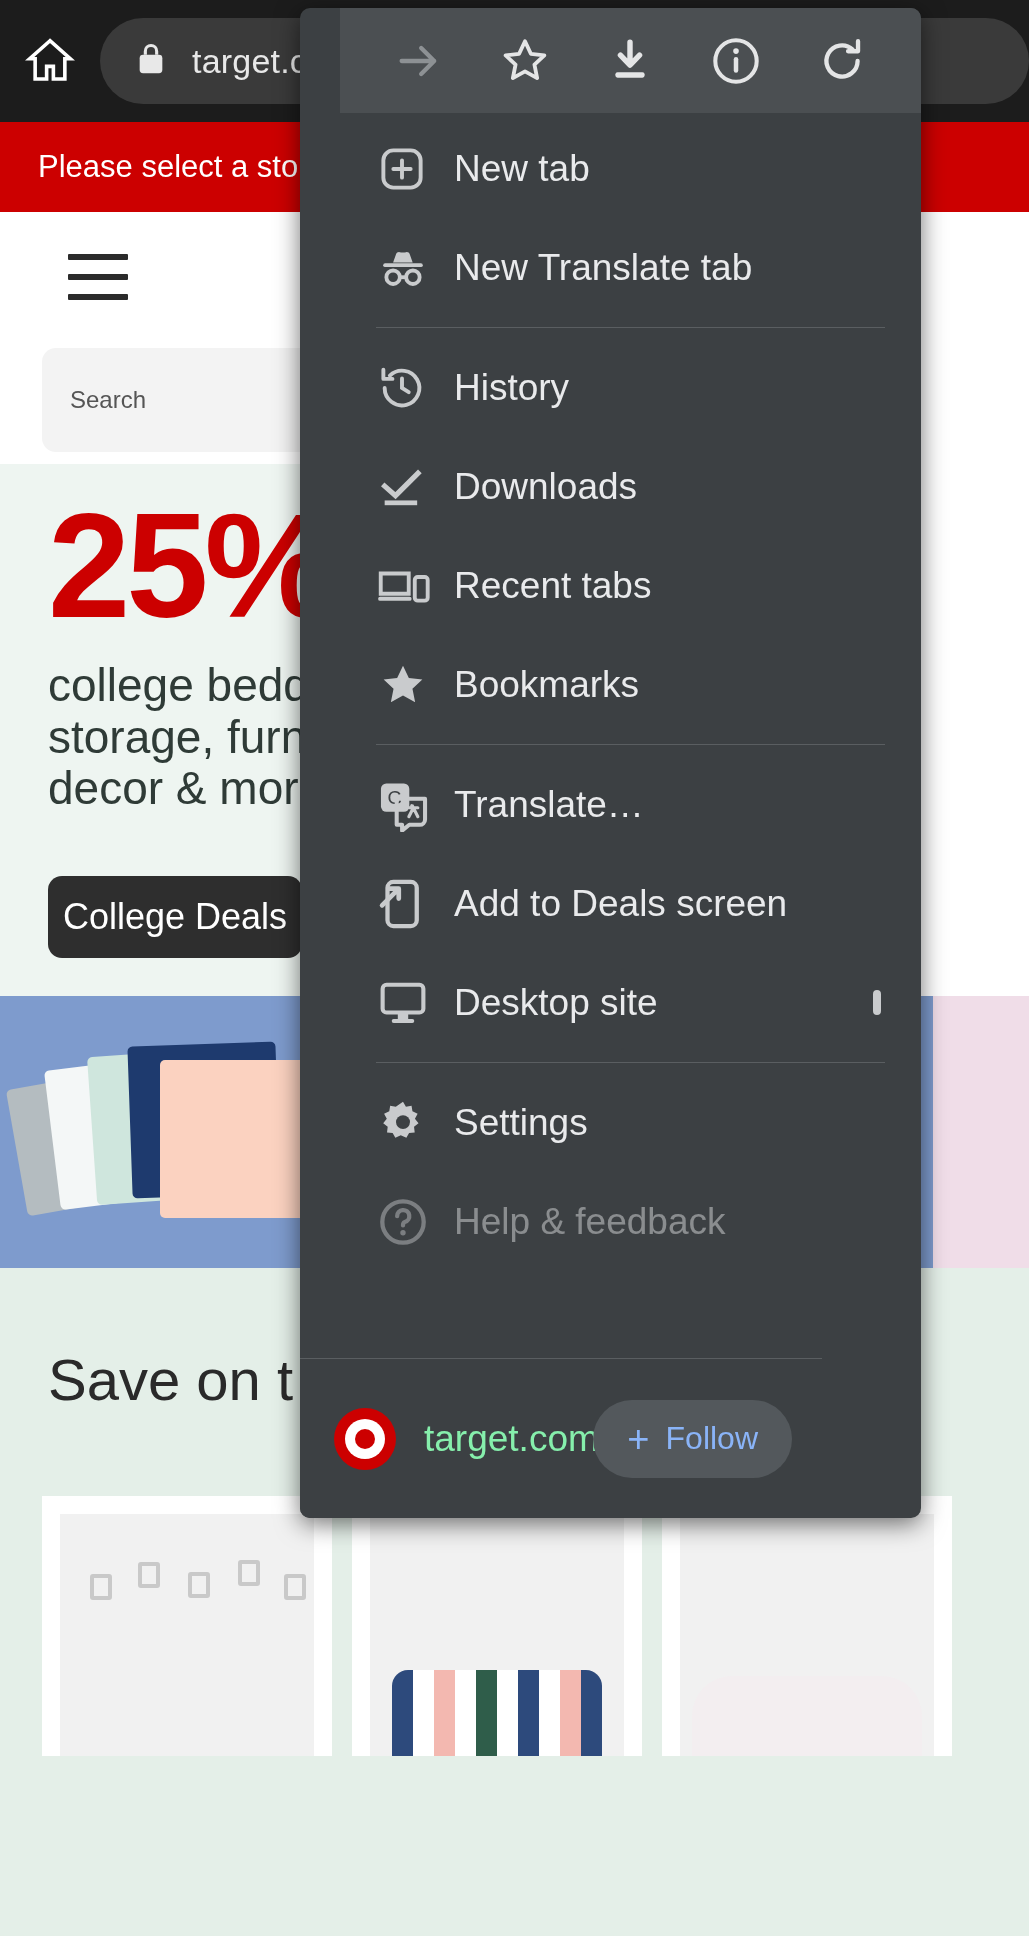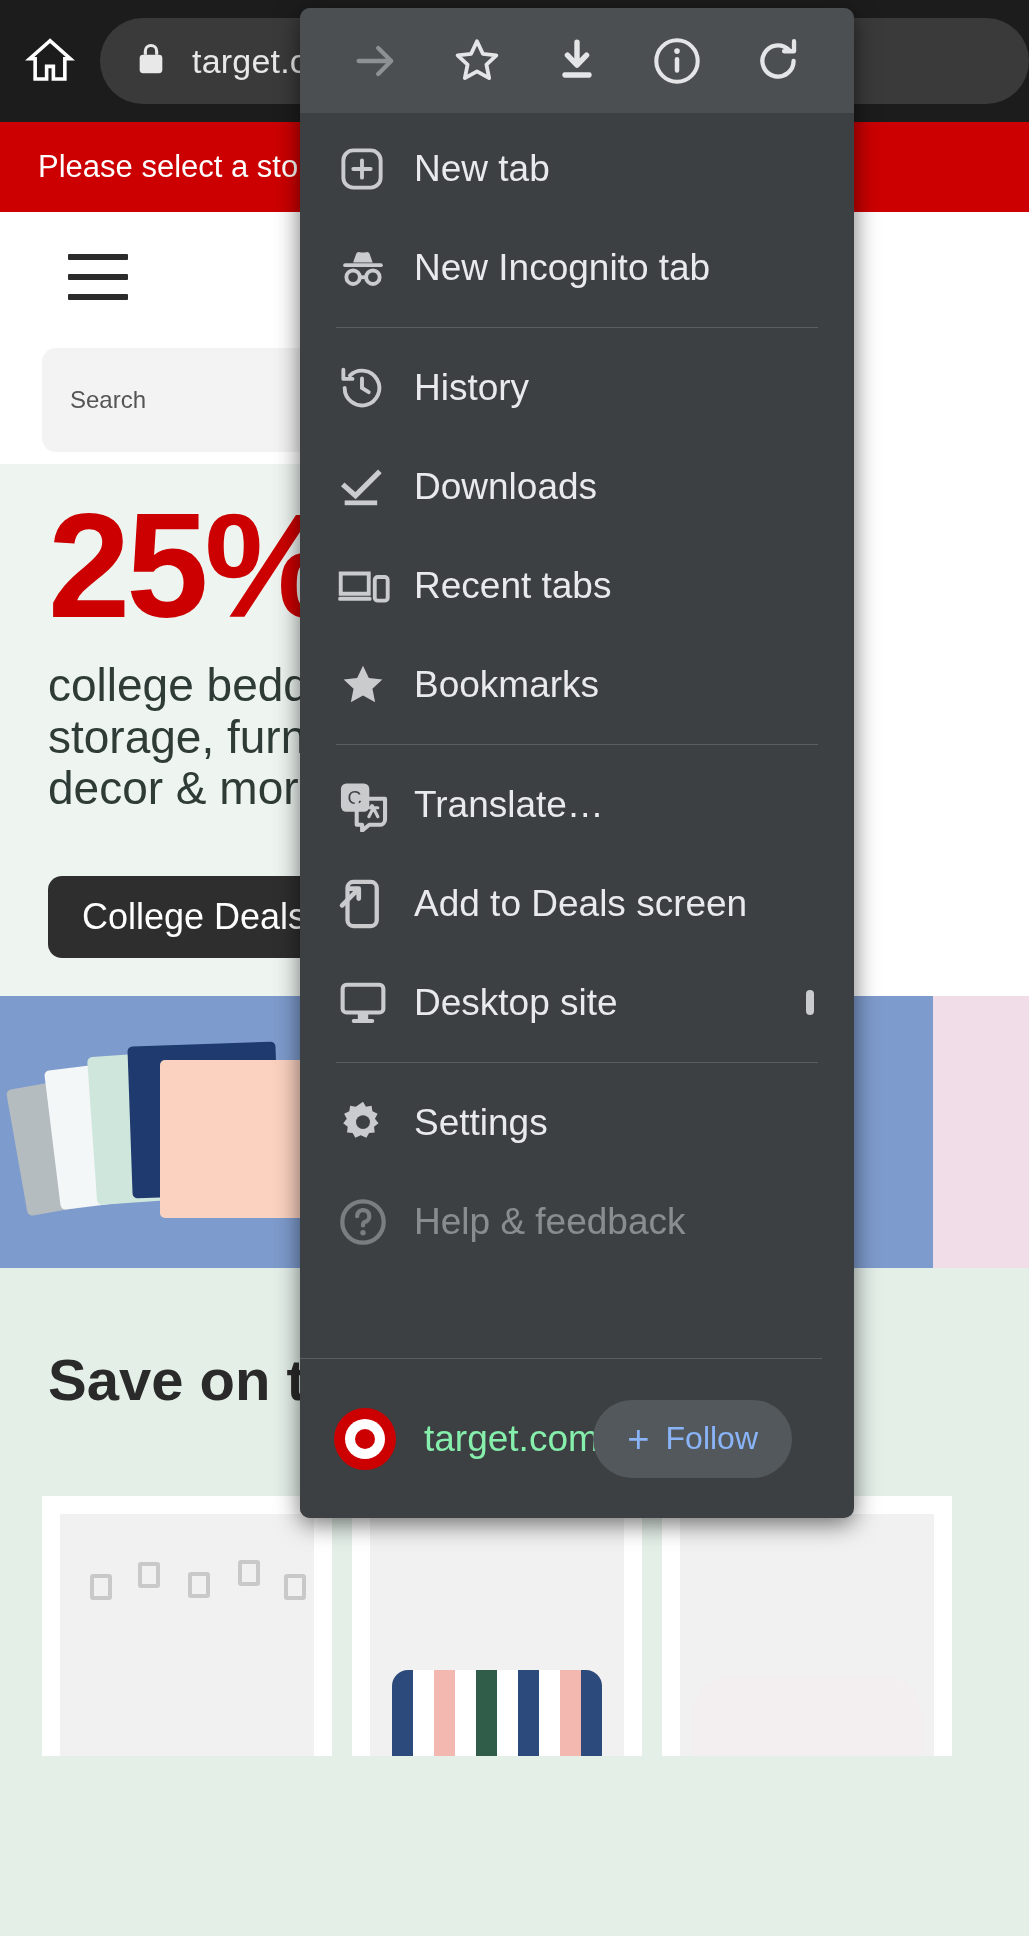--- a/index.html
+++ b/index.html
@@ -62,42 +62,42 @@
     font-size:148px; font-weight:bold; color:#cc0000; letter-spacing:-4px;
     line-height:1; white-space:nowrap;
   }
   .promo-sub{
     position:absolute; left:48px; top:196px; width:640px;
     font-size:46px; color:#2f3b37; line-height:1.12; white-space:pre-line;
   }
   .promo-btn{
     position:absolute; left:48px; top:412px;
     background:#2e2e2e; color:#fff; border:none; border-radius:14px;
-    font-size:36px; padding:20px 34px; font-family:inherit; white-space:nowrap;
+    font-size:36px; padding:20px 15px; font-family:inherit; white-space:nowrap;
   }
 
   .bedding{
     position:absolute; left:0; top:996px; width:1029px; height:272px;
     background:#7e9bcd; overflow:hidden;
   }
   .bedding .pinkband{
     position:absolute; right:0; top:0; width:96px; height:272px; background:#f0dde8;
   }
   .sheet{ position:absolute; border-radius:5px; }
   .s1{ left:16px; top:82px; width:130px; height:128px; background:#b4bcc0; transform:rotate(-10deg); }
   .s2{ left:52px; top:66px; width:140px; height:140px; background:#f4f7f7; transform:rotate(-7deg); }
   .s3{ left:92px; top:56px; width:150px; height:148px; background:#cfe6dd; transform:rotate(-4deg); }
   .s4{ left:130px; top:48px; width:148px; height:152px; background:#1e3a6e; transform:rotate(-2deg); }
   .s5{ left:160px; top:64px; width:166px; height:158px; background:#fbd2c0; }
 
   .save-section{
     position:absolute; left:0; top:1268px; width:1029px; height:668px; background:#e4efe8;
   }
   .save-title{
-    position:absolute; left:48px; top:78px; font-size:58px; font-weight:bold; color:#2a2a2a;
+    position:absolute; left:48px; top:78px; font-size:58px; font-weight:normal; color:#2a2a2a;
     white-space:nowrap;
   }
   .pcard{ position:absolute; top:228px; background:#fff; }
   .pcard .inner{ position:absolute; inset:18px 18px 0 18px; background:#f1f1f1; }
   .pc1{ left:42px; width:290px; height:260px; }
   .pc2{ left:352px; width:290px; height:260px; }
   .pc3{ left:662px; width:290px; height:260px; }
   .hanger{ position:absolute; width:22px; height:26px; border:4px solid #c9c9c9; border-radius:3px; }
   .pillow{
     position:absolute; left:50%; transform:translateX(-50%); bottom:0;
@@ -108,24 +108,25 @@
     position:absolute; left:50%; transform:translateX(-50%); bottom:0;
     width:230px; height:80px; border-radius:40px 40px 0 0;
     background:#f3eef0;
   }
 
   
   #scrim{ position:absolute; inset:0; background:rgba(0,0,0,0); pointer-events:none; }
 
   
   #menu{
-    position:absolute; left:300px; top:8px; width:554px; height:1510px;
+    position:absolute; left:300px; top:8px; width:621px; height:1510px;
     background:#3c4043; border-radius:10px;
     box-shadow:0 6px 24px rgba(0,0,0,.55);
     overflow:hidden;
+    padding-left:40px;
   }
   .menu-toolbar{
     height:105px; background:#4b4f52;
     display:flex; align-items:center; justify-content:space-around;
     padding:0 26px;
   }
   .tb-btn{ width:70px; height:70px; display:flex; align-items:center; justify-content:center; }
 
   .menu-list{ padding-top:6px; }
   .mi{
@@ -316,21 +317,21 @@
     <div class="mi">
       <span class="mi-ico">
         <svg width="54" height="54" viewBox="0 0 24 24">
           <path d="M7.6 9.6 8.9 5.9c.25-.7.9-1.1 1.6-.95 1 .2 1.9.2 2.9 0 .72-.15 1.36.25 1.6.95l1.3 3.7z" fill="#c9cbcd"></path>
           <rect x="3.2" y="9.9" width="17.6" height="1.7" rx=".85" fill="#c9cbcd"></rect>
           <circle cx="7.6" cy="16.1" r="3" fill="none" stroke="#c9cbcd" stroke-width="1.7"></circle>
           <circle cx="16.4" cy="16.1" r="3" fill="none" stroke="#c9cbcd" stroke-width="1.7"></circle>
           <path d="M10.6 16.1h2.8" stroke="#c9cbcd" stroke-width="1.7"></path>
         </svg>
       </span>
-      <span class="mi-label">New Incognito tab</span>
+      <span class="mi-label">New Translate tab</span>
     </div>
 
     <div class="divider"></div>
 
     <div class="mi">
       <span class="mi-ico">
         <svg width="52" height="52" viewBox="0 0 24 24">
           <path d="M4 12a8 8 0 1 0 2.4-5.7" fill="none" stroke="#c9cbcd" stroke-width="1.8" stroke-linecap="round"></path>
           <path d="M3.4 3.6v4.2h4.2" fill="none" stroke="#c9cbcd" stroke-width="1.8" stroke-linecap="round" stroke-linejoin="round"></path>
           <path d="M12 7.6V12l3.1 1.9" fill="none" stroke="#c9cbcd" stroke-width="1.8" stroke-linecap="round"></path>

